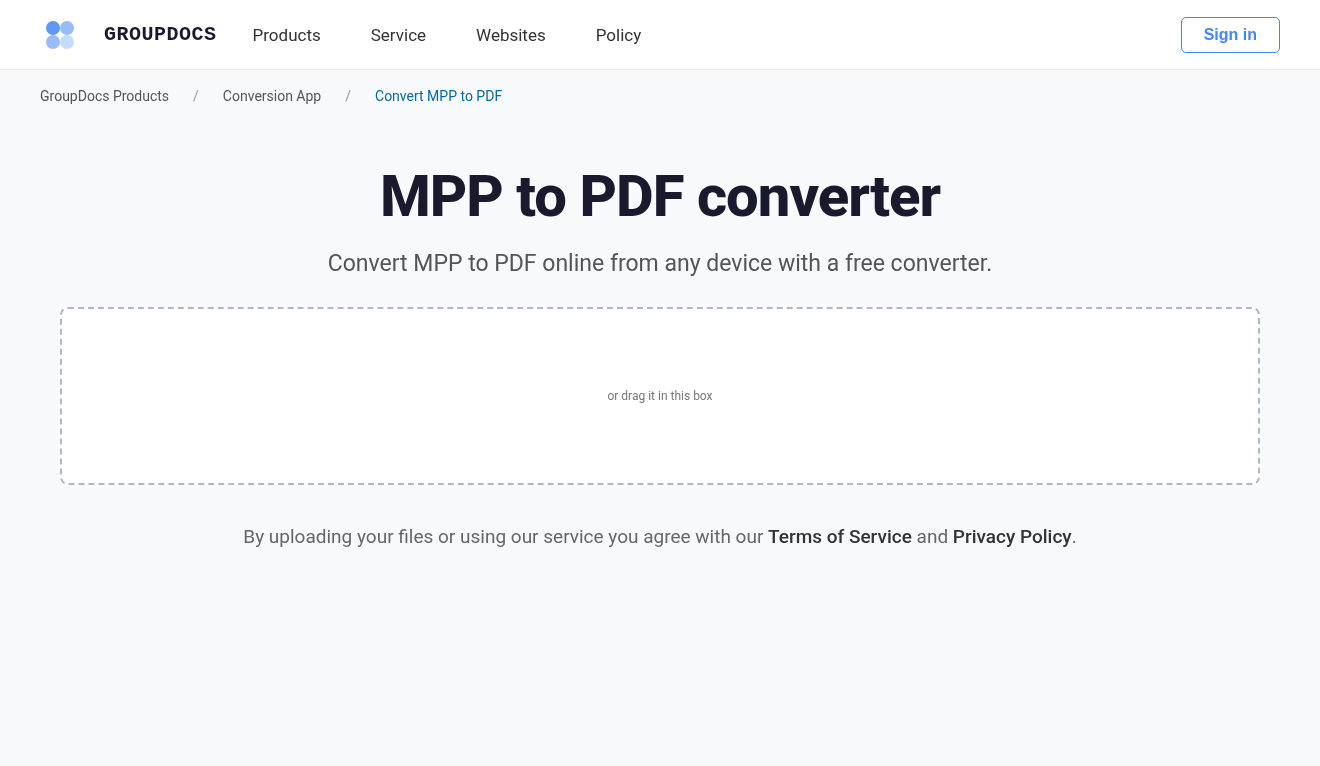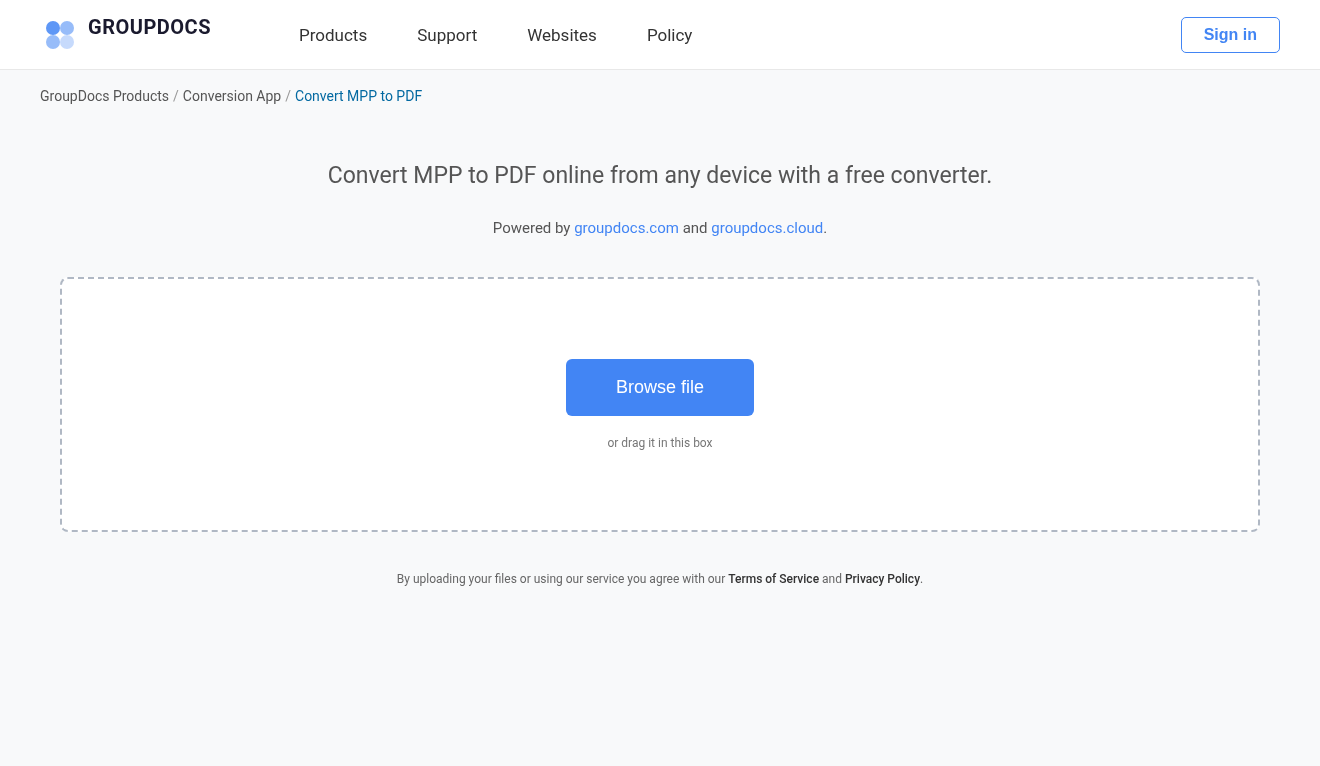--- a/index.html
+++ b/index.html
@@ -27,42 +27,43 @@
       justify-content: space-between;
     }
 
     .header-left {
       display: flex;
       align-items: center;
     }
 
     .logo-container {
       display: flex;
-      align-items: flex-start;
-      gap: 8px;
-      cursor: pointer;
+      align-items: center;
+      gap: 24px;
+      cursor: pointer;
+      font-family: Liberation Mono, monospace;
     }
 
     .logo-icon {
       width: 40px;
       height: 40px;
     }
 
     .logo-text {
       font-size: 20px;
       font-weight: 700;
       color: #1a1a2e;
       letter-spacing: 0.5px;
     }
 
     nav {
       display: flex;
       align-items: center;
       gap: 50px;
-      margin-left: 88px;
+      margin-left: 36px;
     }
 
     nav a {
       text-decoration: none;
       color: #333;
       font-size: 17px;
       font-weight: 400;
     }
 
     .sign-in-btn {
@@ -74,21 +75,21 @@
       font-size: 16px;
       cursor: pointer;
       font-weight: 700;
     }
 
     
     .breadcrumb {
       padding: 18px 40px;
       display: flex;
       align-items: flex-start;
-      gap: 4px;
+      gap: 24px;
       font-size: 14px;
       color: #666;
     }
 
     .breadcrumb a {
       text-decoration: none;
       color: #555;
     }
 
     .breadcrumb-separator {
@@ -164,21 +165,21 @@
     }
 
     .drag-text {
       font-size: 12px;
       color: #777;
     }
 
     
     .footer-note {
       margin-top: 40px;
-      font-size: 12px;
+      font-size: 19px;
       color: #666;
       text-align: center;
     }
 
     .footer-note a {
       color: #333;
       font-weight: 500;
       text-decoration: none;
     }
   </style>
@@ -191,44 +192,41 @@
       <svg class="logo-icon" viewBox="0 0 40 40" xmlns="http://www.w3.org/2000/svg">
         <circle cx="13" cy="13" r="7" fill="#4285f4" opacity="0.85"></circle>
         <circle cx="27" cy="13" r="7" fill="#4285f4" opacity="0.55"></circle>
         <circle cx="13" cy="27" r="7" fill="#4285f4" opacity="0.55"></circle>
         <circle cx="27" cy="27" r="7" fill="#4285f4" opacity="0.3"></circle>
       </svg>
       <span class="logo-text">GROUPDOCS</span>
     </div>
     <nav>
       <a href="#">Products</a>
-      <a href="#">Support</a>
+      <a href="#">Service</a>
       <a href="#">Websites</a>
       <a href="#">Policy</a>
     </nav>
   </div>
   <button class="sign-in-btn">Sign in</button>
 </header>
 
 <div class="breadcrumb">
   <a href="#">GroupDocs Products</a>
   <span class="breadcrumb-separator">/</span>
   <a href="#">Conversion App</a>
   <span class="breadcrumb-separator">/</span>
   <span class="breadcrumb-current">Convert MPP to PDF</span>
 </div>
 
 <main>
+  <h1 class="page-title">MPP to PDF converter</h1>
   <p class="page-subtitle">Convert MPP to PDF online from any device with a free converter.</p>
 
-  <p class="powered-by">
-    <span>Powered by </span><a href="#">groupdocs.com</a><span> and </span><a href="#">groupdocs.cloud</a><span>.</span>
-  </p>
 
   <div class="upload-box">
-    <button class="browse-btn">Browse file</button>
     <span class="drag-text">or drag it in this box</span>
   </div>
 
   <p class="footer-note">
     <span>By uploading your files or using our service you agree with our </span><a href="#">Terms of Service</a><span> and </span><a href="#">Privacy Policy</a><span>.</span>
   </p>
 </main>
 
 </body></html>

